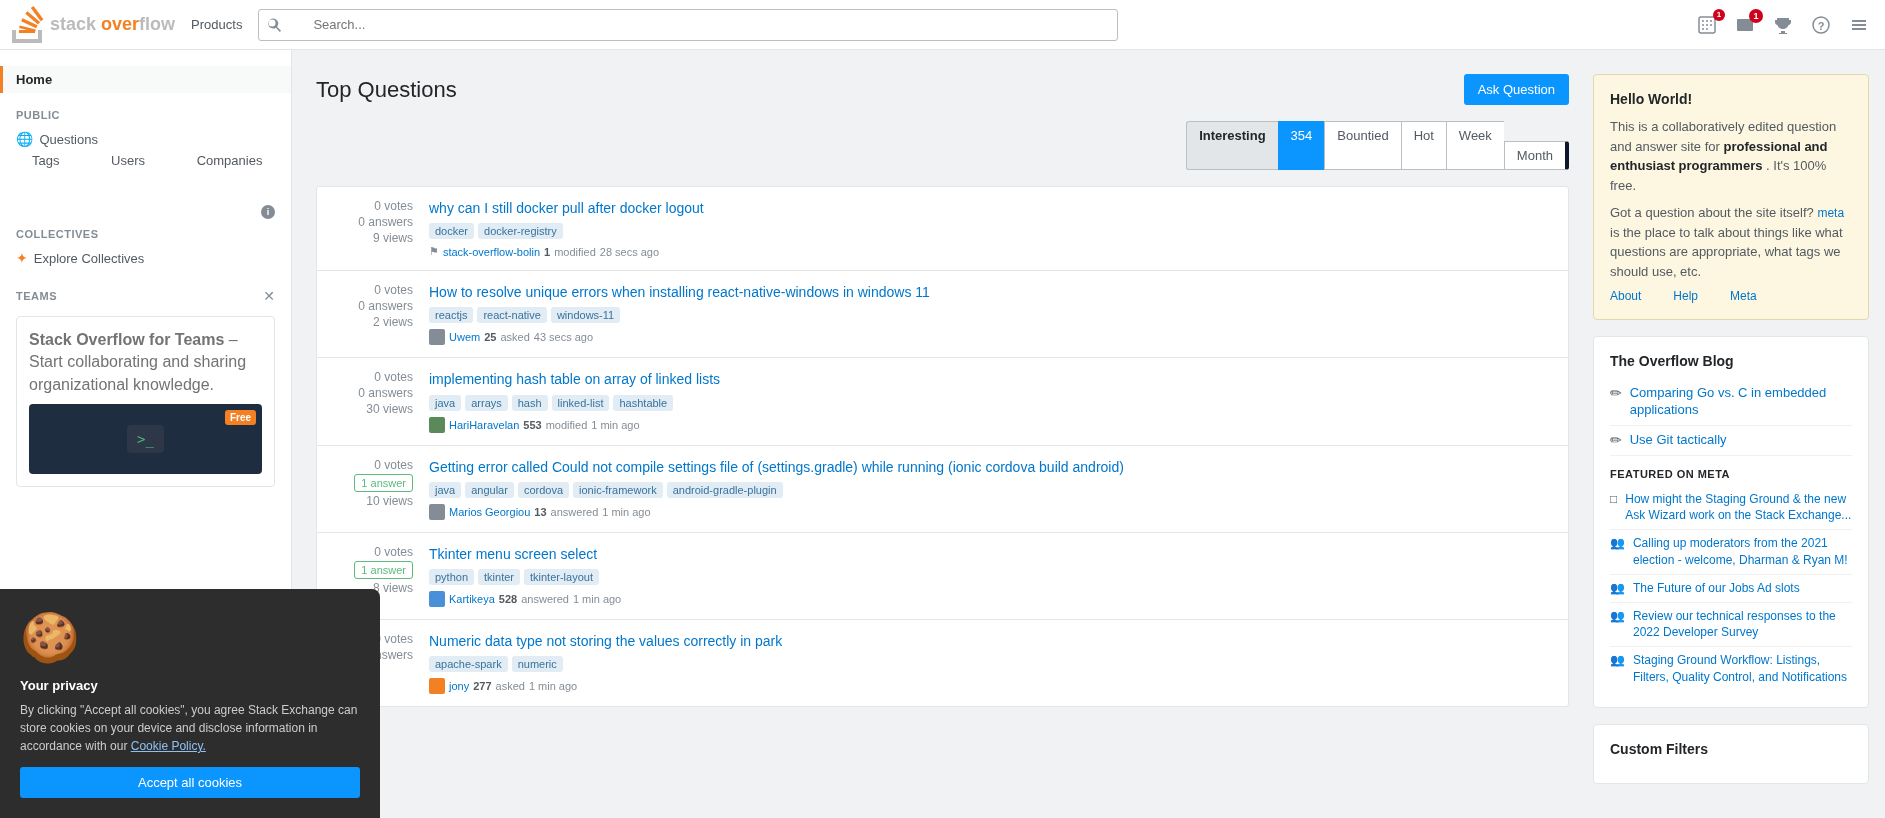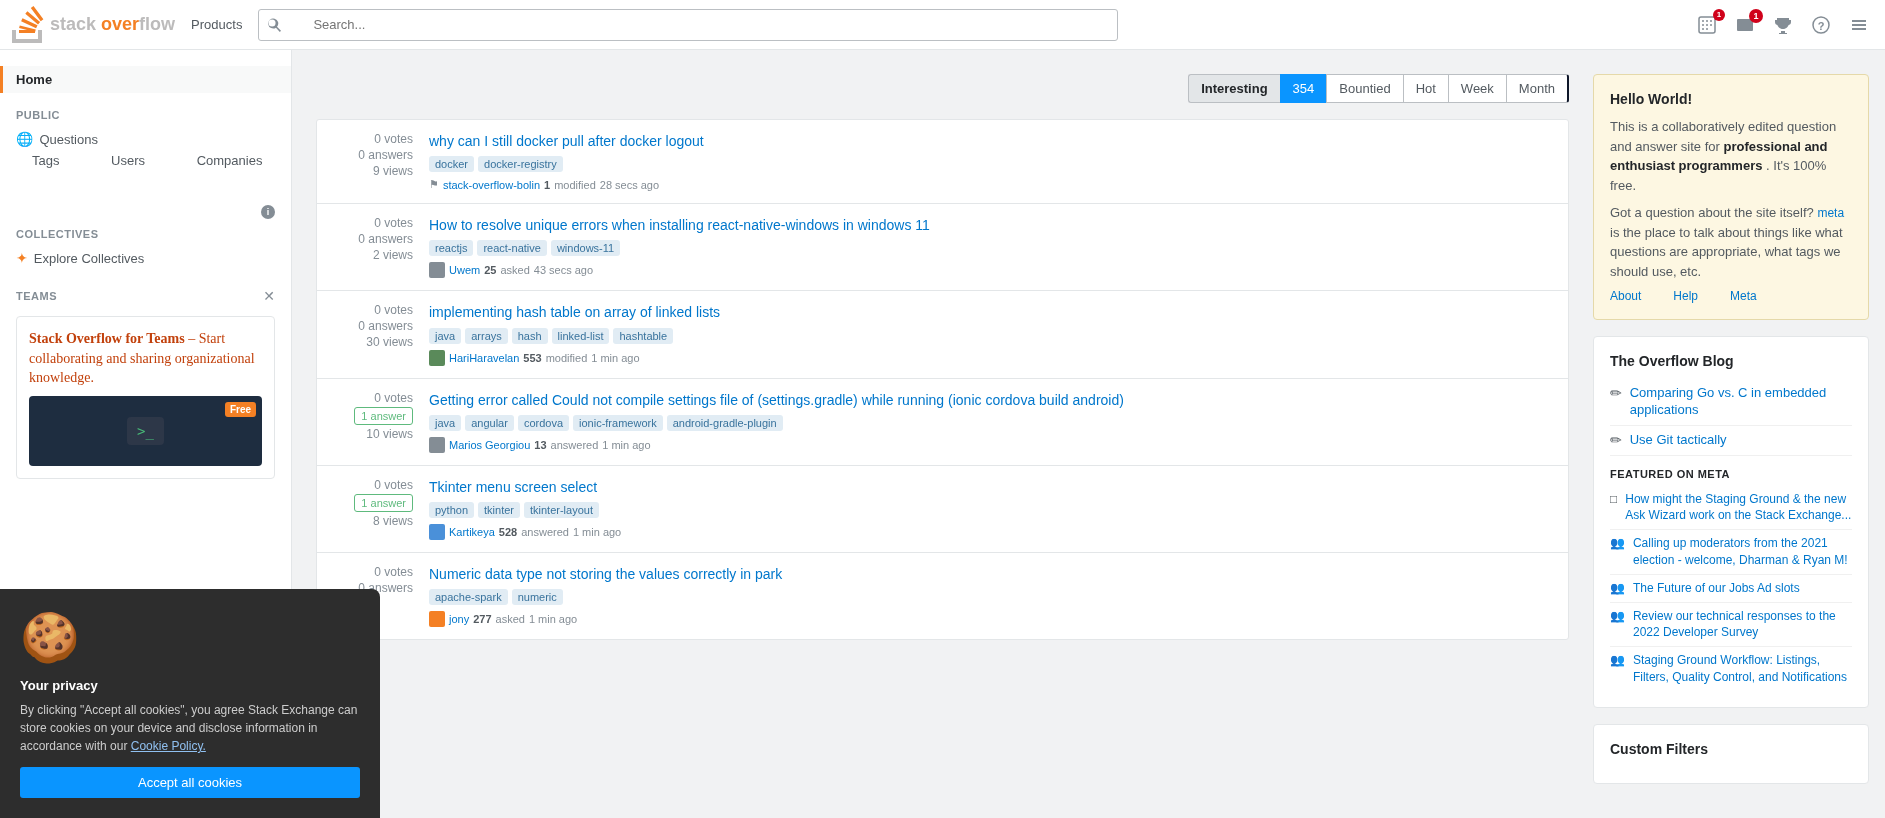--- a/index.html
+++ b/index.html
@@ -78,21 +78,21 @@
       width: 14px; height: 14px; border-radius: 50%;
       background: #848d95; color: #fff;
       display: inline-flex; align-items: center; justify-content: center;
       font-size: 9px; font-weight: bold; cursor: pointer;
     }
     .teams-section {
       margin: 8px 16px; padding: 12px;
       border: 1px solid #e3e6e8; border-radius: 4px;
     }
     .close-btn { cursor: pointer; color: #848d95; font-size: 14px; }
-    .teams-desc { font-size: 14px; color: #c2410c; line-height: 1.4; font-family: Liberation Serif, serif; }
+    .teams-desc { font-size: 16px; color: #737373; line-height: 1.4; }
     .teams-image {
       margin-top: 8px; background: #1e2d40; border-radius: 4px;
       height: 70px; display: flex; align-items: center; justify-content: center;
       position: relative; overflow: hidden;
     }
     .terminal-icon {
       background: #2d3748; border-radius: 4px; padding: 6px 10px;
       color: #48bb78; font-family: monospace; font-size: 14px;
     }
     .free-badge {
@@ -120,21 +120,21 @@
     .filter-tabs {
       display: flex; justify-content: flex-end;
       gap: 0; margin-bottom: 16px;
     }
     .filter-tab {
       padding: 6px 12px; border: 1px solid #bbbfc3; border-right: none;
       cursor: pointer; font-size: 13px; color: #535a60;
       background: #fff;
     }
     .filter-tab:first-child { border-radius: 3px 0 0 3px; }
-    .filter-tab:last-child { border-radius: 0 3px 3px 0; border-right: 2px solid #0f172a; }
+    .filter-tab:last-child { border-radius: 0 3px 3px 0; border-right: 4px solid #0f172a; margin-top: 20px; }
     .filter-tab.active {
       background: #e3e6e8; color: #232629; font-weight: bold;
     }
     .filter-tab.bountied-tab {
       background: #0a95ff; color: #fff; border-color: #0a95ff;
     }
 
     
     .questions-list { border: 1px solid #e3e6e8; border-radius: 3px; background: #fff; }
     .question-item {
@@ -335,20 +335,24 @@
         </p>
         <div class="teams-image">
           <div class="terminal-icon">&gt;_</div>
           <span class="free-badge">Free</span>
         </div>
       </div>
     </div>
   </aside>
 
   <main class="main-content">
+    <div class="questions-header">
+      <h1 class="page-title">Top Questions</h1>
+      <button class="ask-btn">Ask Question</button>
+    </div>
 
     <div class="filter-tabs">
       <div class="filter-tab active">Interesting</div>
       <div class="filter-tab bountied-tab">354</div>
       <div class="filter-tab">Bountied</div>
       <div class="filter-tab">Hot</div>
       <div class="filter-tab">Week</div>
       <div class="filter-tab">Month</div>
     </div>
 

